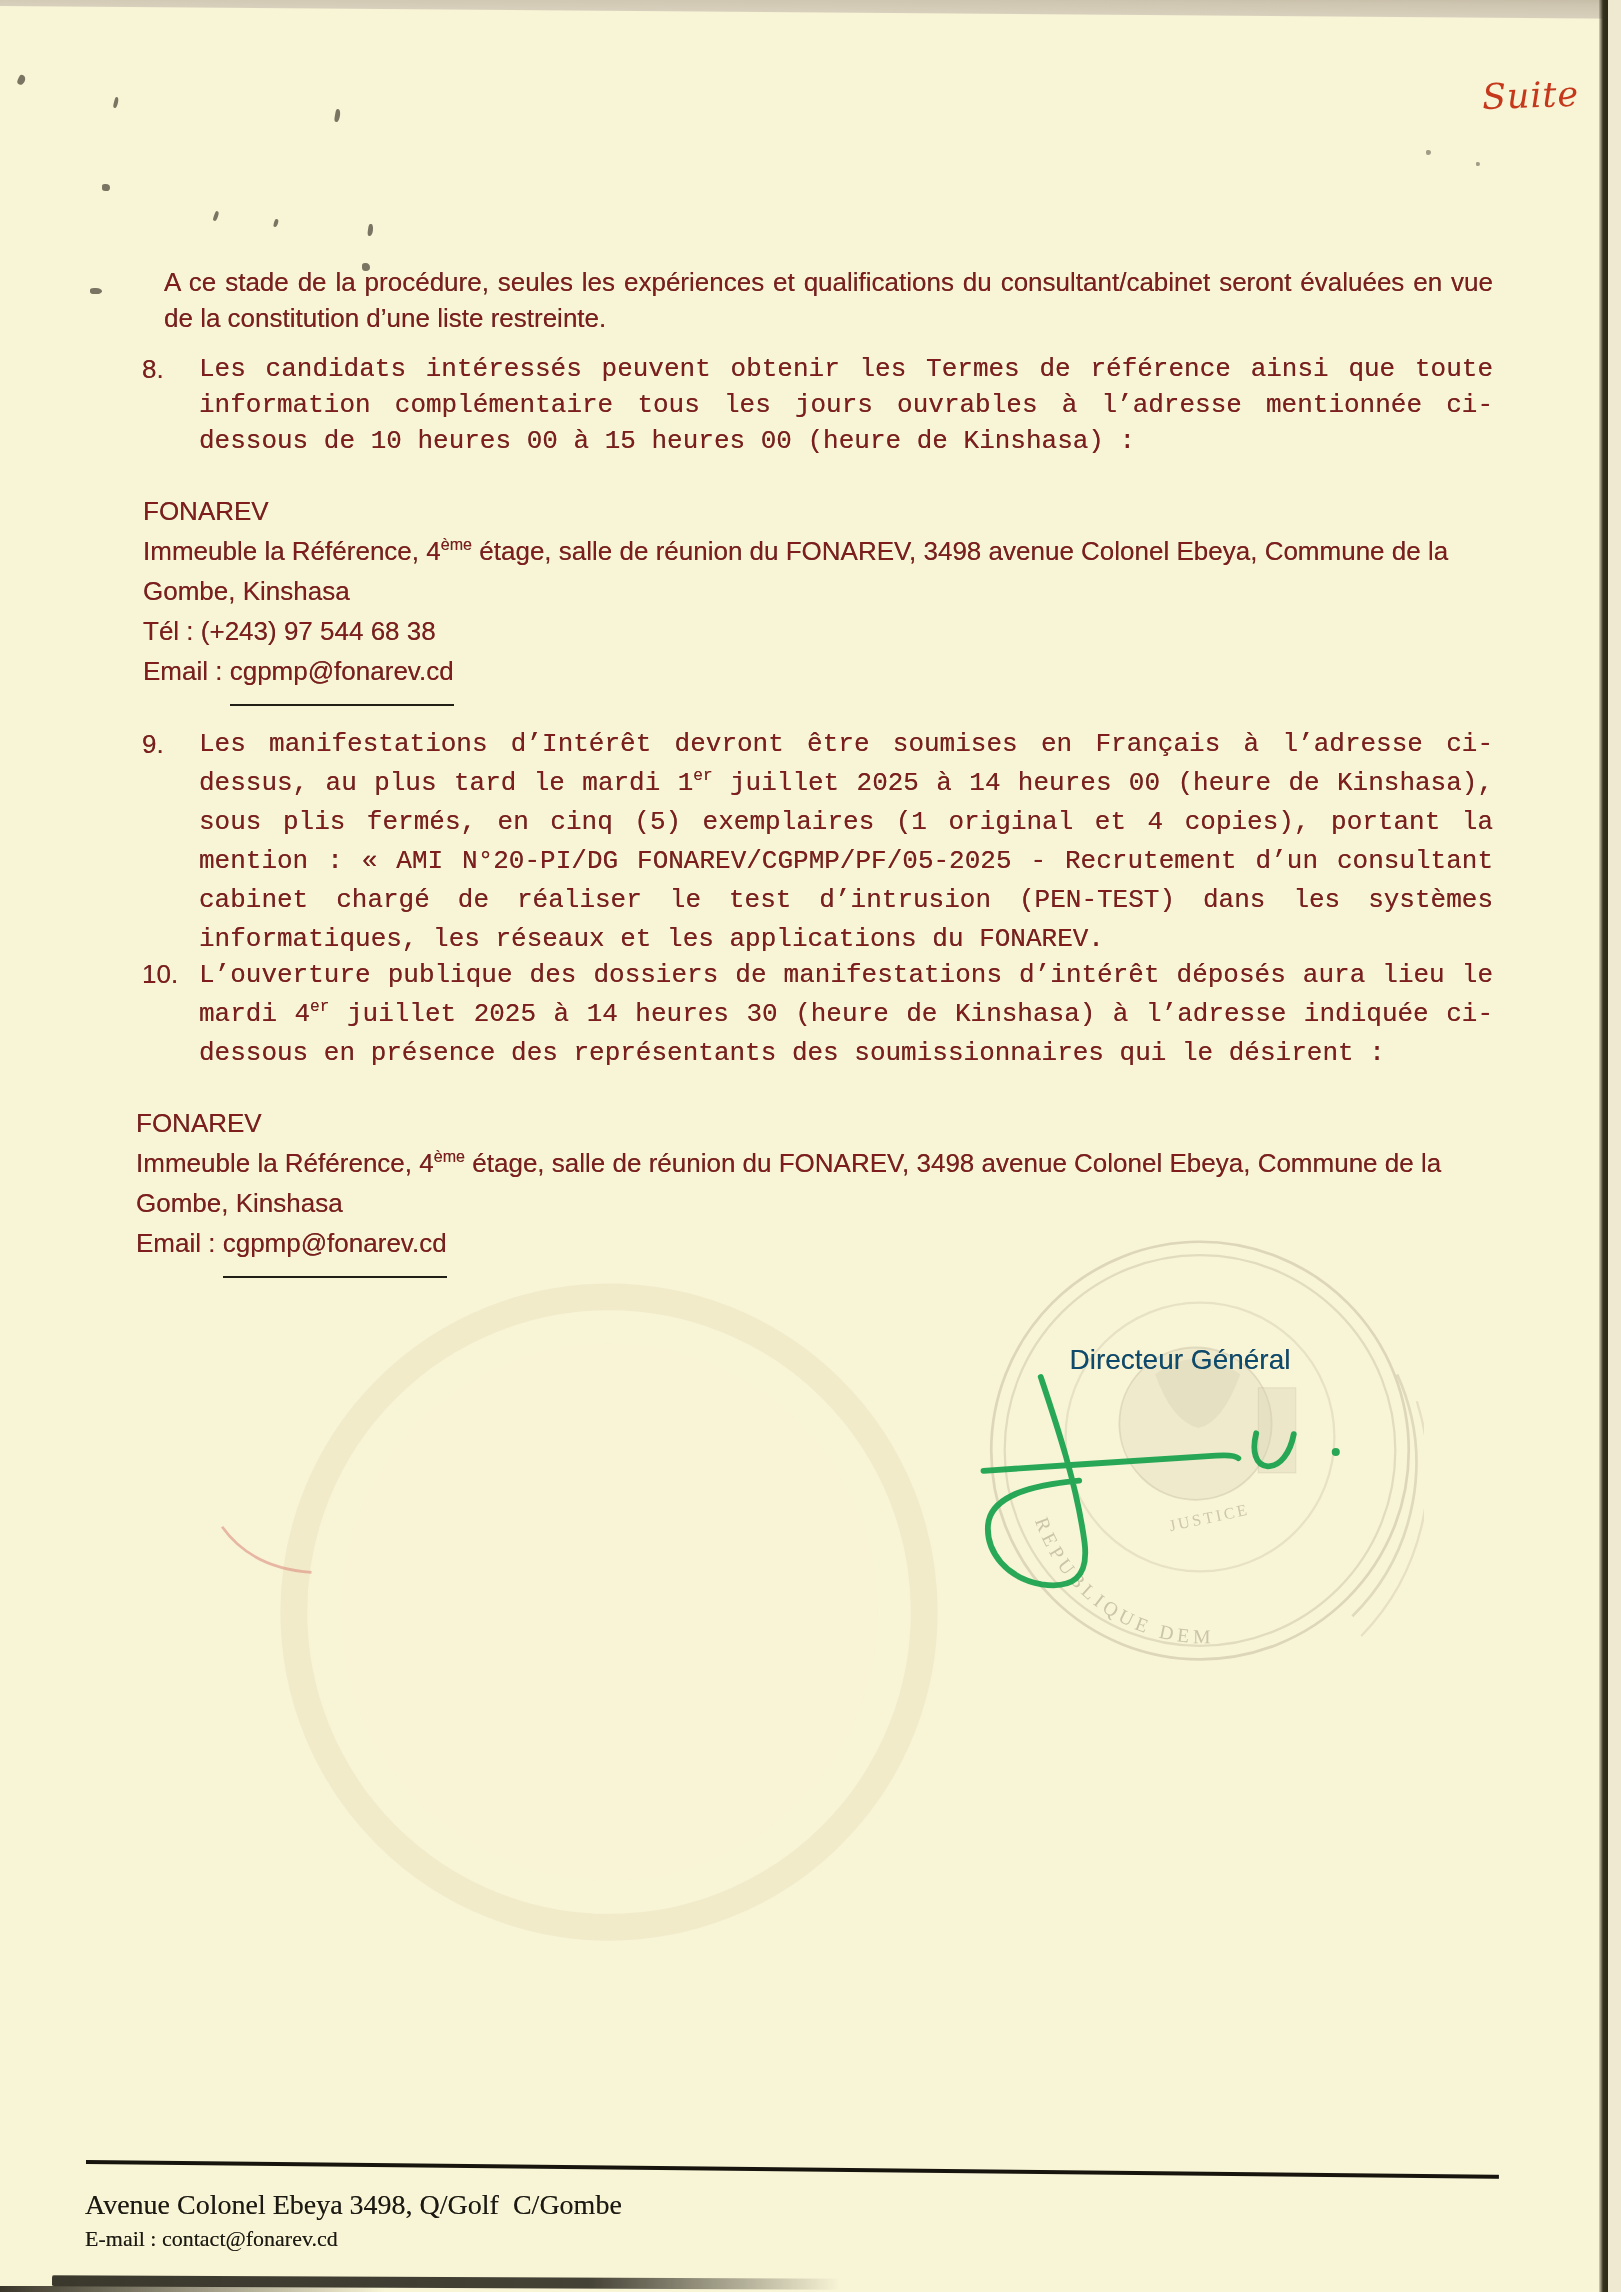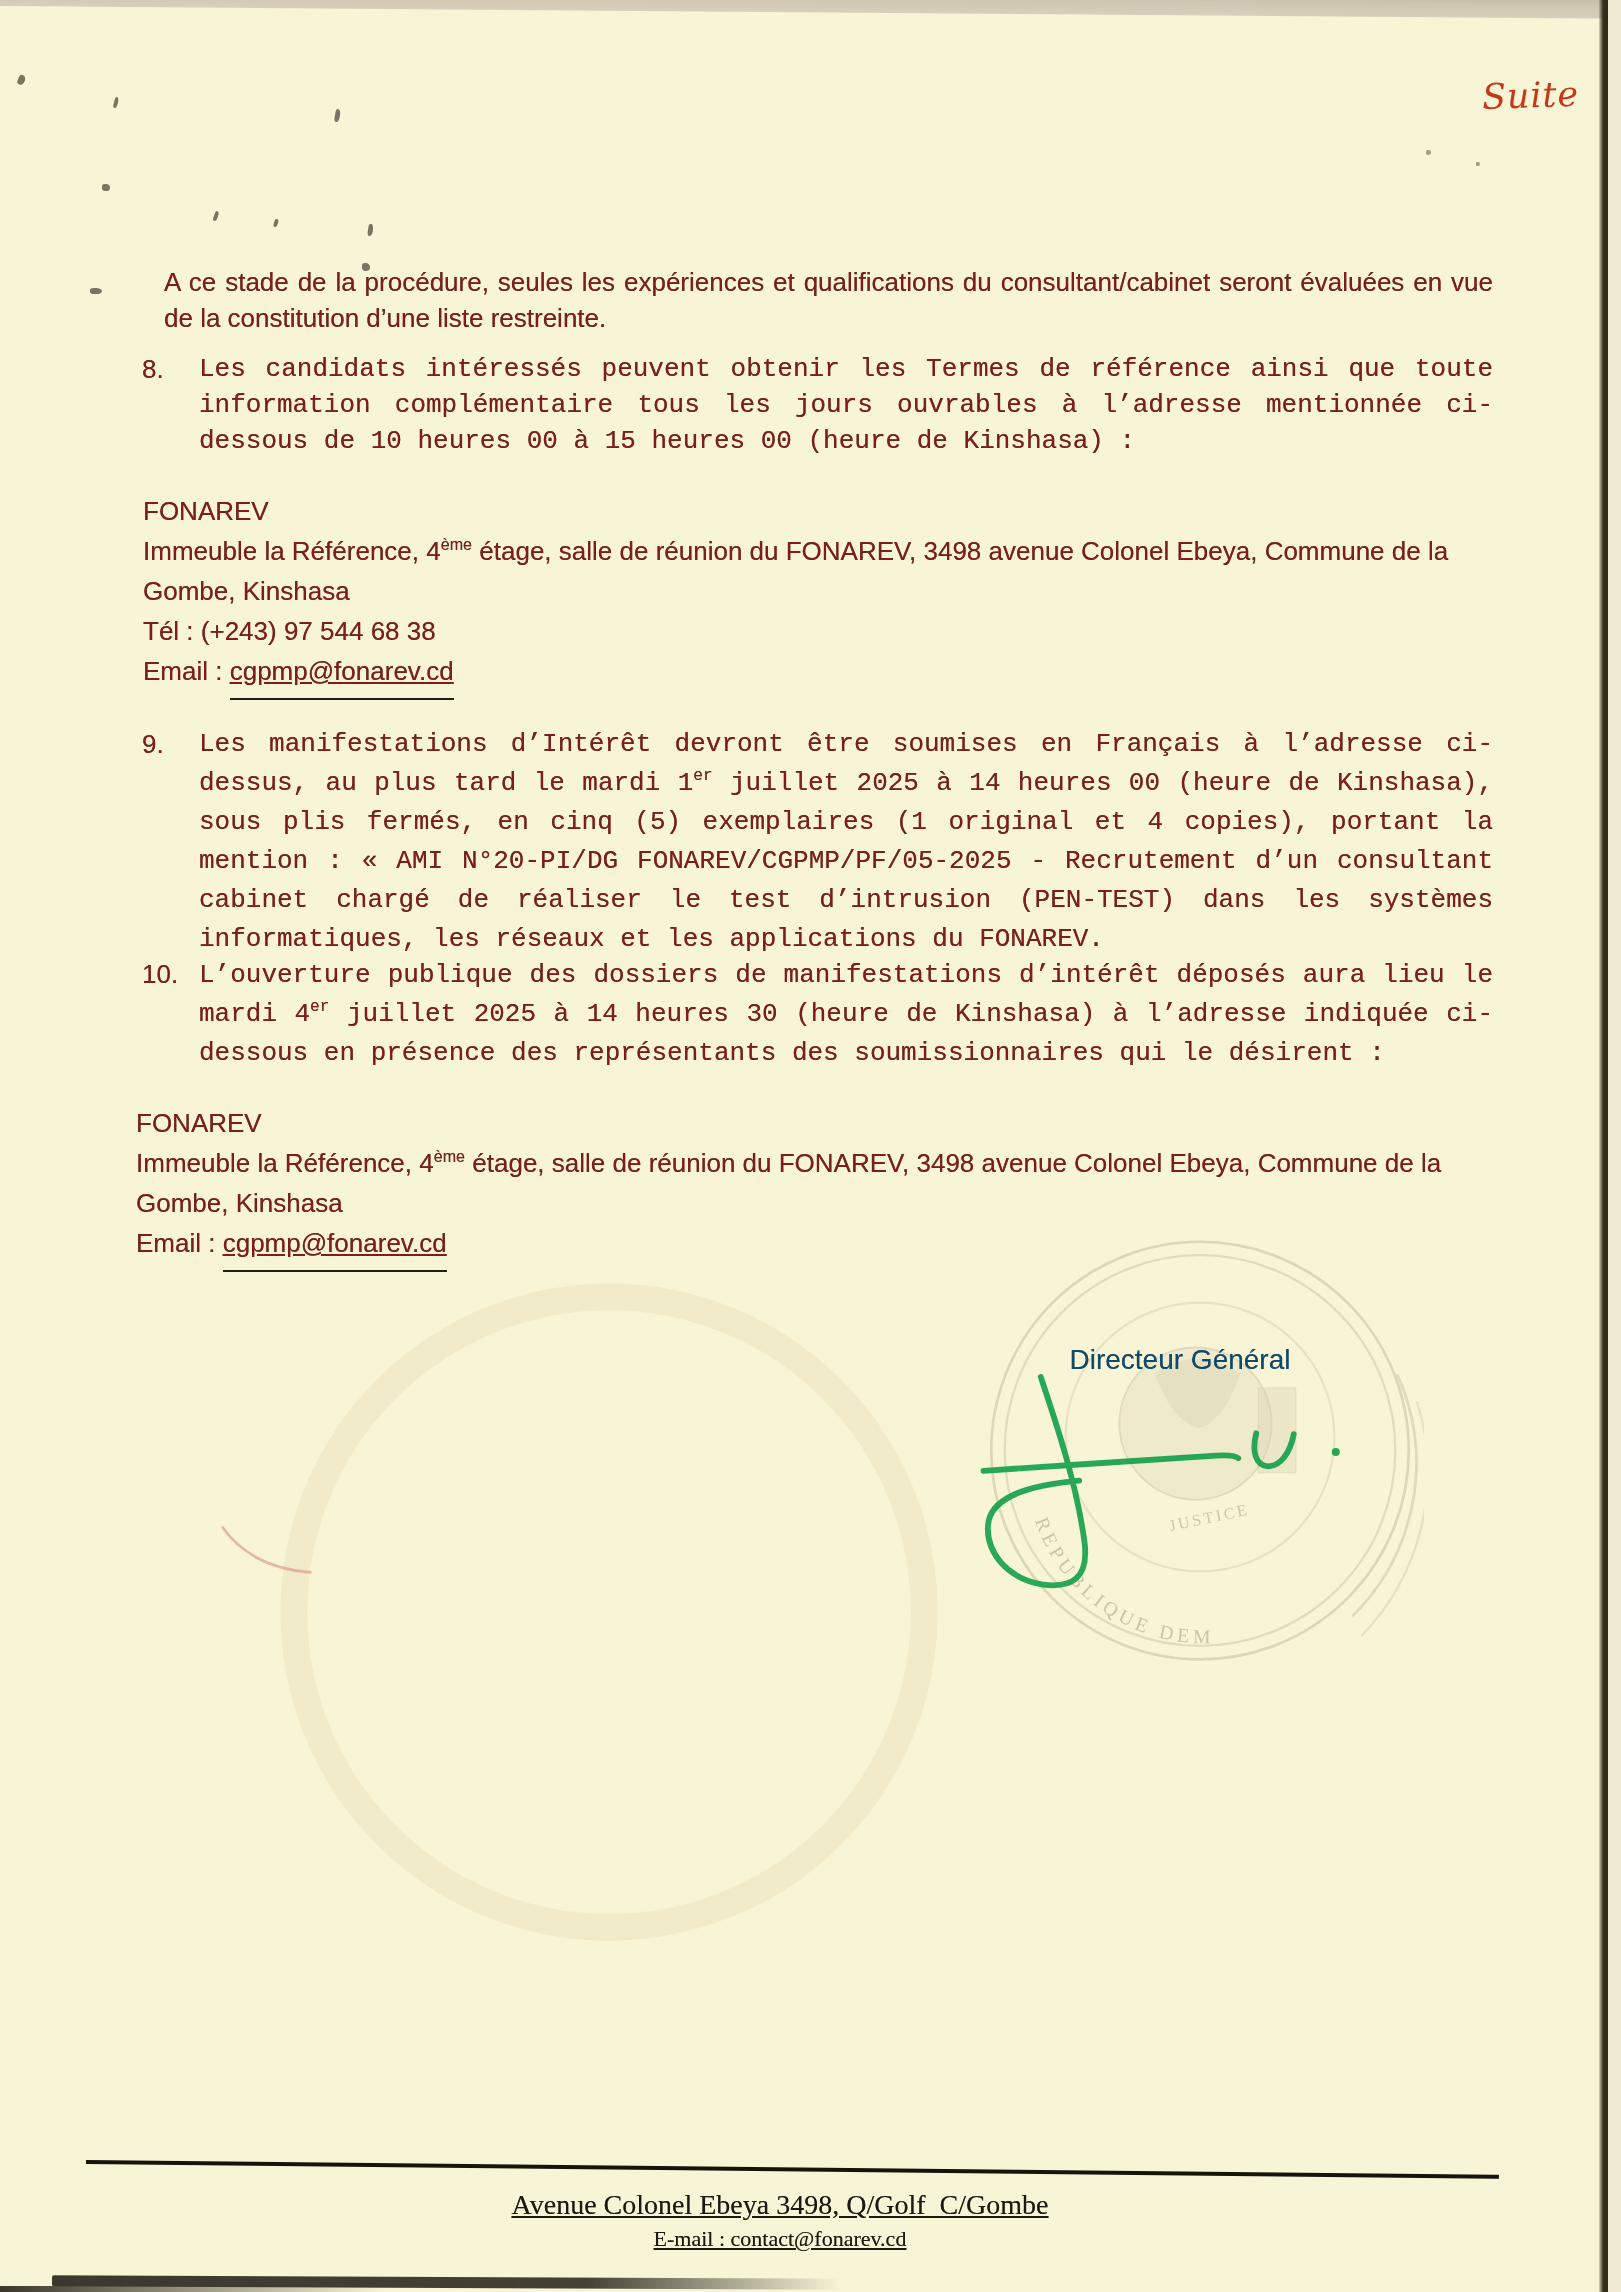--- a/index.html
+++ b/index.html
@@ -46,40 +46,40 @@
   .just{text-align:justify;}
   .intro{position:absolute;left:164px;top:238px;width:1329px;}
   .item{position:absolute;left:142px;width:1351px;padding-left:57px;box-sizing:border-box;}
   .item .num{position:absolute;left:0;top:0;}
   .item-8{top:351px;}
   .item-9{top:725px;line-height:39px;}
   .item-9 p, .item-10 p{line-height:39px;}
   .item-10{top:956px;}
   .item p{margin:0;font-family:Liberation Mono, monospace;}
   sup{font-size:0.62em;line-height:0;vertical-align:super;}
-  .u{border-bottom:2.2px solid #211e16;padding-bottom:12px;text-decoration:underline;}
+  .u{border-bottom:2.2px solid #211e16;padding-bottom:18px;}
   .addr{position:absolute;width:1343px;line-height:40px;}
   .addr-1{left:143px;top:491px;}
   .addr-2{left:136px;top:1103px;}
   .addr div{margin:0;}
   
   .sig{position:absolute;left:906px;top:1334px;width:548px;text-align:center;}
   .sig-name{font-size:30px;font-weight:bold;color:#1d1a13;letter-spacing:0.2px;text-shadow:0 0 0.4px rgba(29,26,19,0.6);}
   .sig-title{font-size:28px;color:#0c4a6e;margin-top:9.9px;text-shadow:0 0 0.4px rgba(36,33,26,0.55);}
   .sig-svg{position:absolute;left:931px;top:1317px;}
   .seal-svg{position:absolute;left:976px;top:1231px;opacity:0.85;}
   .watermark-svg{position:absolute;left:224px;top:1227px;opacity:0.8;}
   .pink-svg{position:absolute;left:206px;top:1505px;}
   
   .footer-line{
     position:absolute;left:86px;top:2160px;width:1413px;height:3.6px;
     background:#17140e;transform:rotate(0.6deg);transform-origin:left center;filter:blur(0.3px);
   }
-  .footer{position:absolute;left:85px;top:2189px;width:1390px;text-align:center;
-    font-family:"Liberation Serif",serif;color:#1c1912;text-decoration:underline;}
+  .footer{position:absolute;left:85px;top:2189px;width:1390px;text-align:left;
+    font-family:"Liberation Serif",serif;color:#1c1912;}
   .f-addr{font-size:28px;white-space:pre;text-shadow:0 0 0.4px rgba(28,25,18,0.6);}
   .f-mail{font-size:22px;margin-top:5px;white-space:pre;text-shadow:0 0 0.4px rgba(28,25,18,0.6);}
 </style>
 </head>
 <body>
 
 <div class="page">
 
   <svg class="watermark-svg" width="788" height="788" viewBox="0 0 880 880">
     <circle cx="430" cy="430" r="352" fill="none" stroke="rgba(231,224,188,1)" stroke-width="30" opacity="0.55"></circle>

